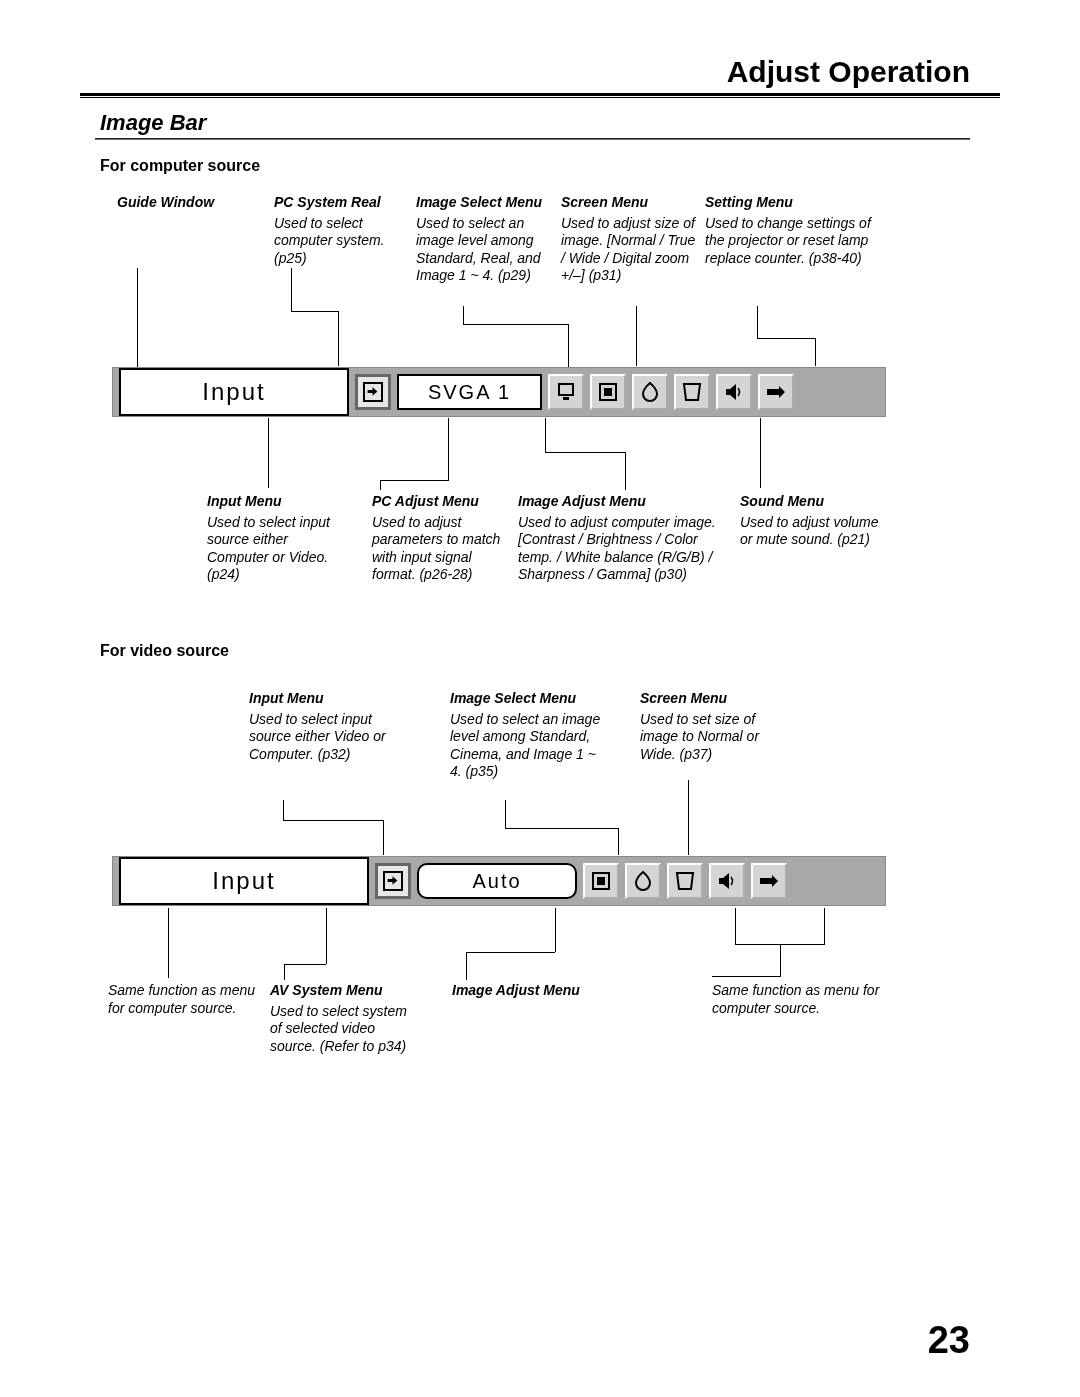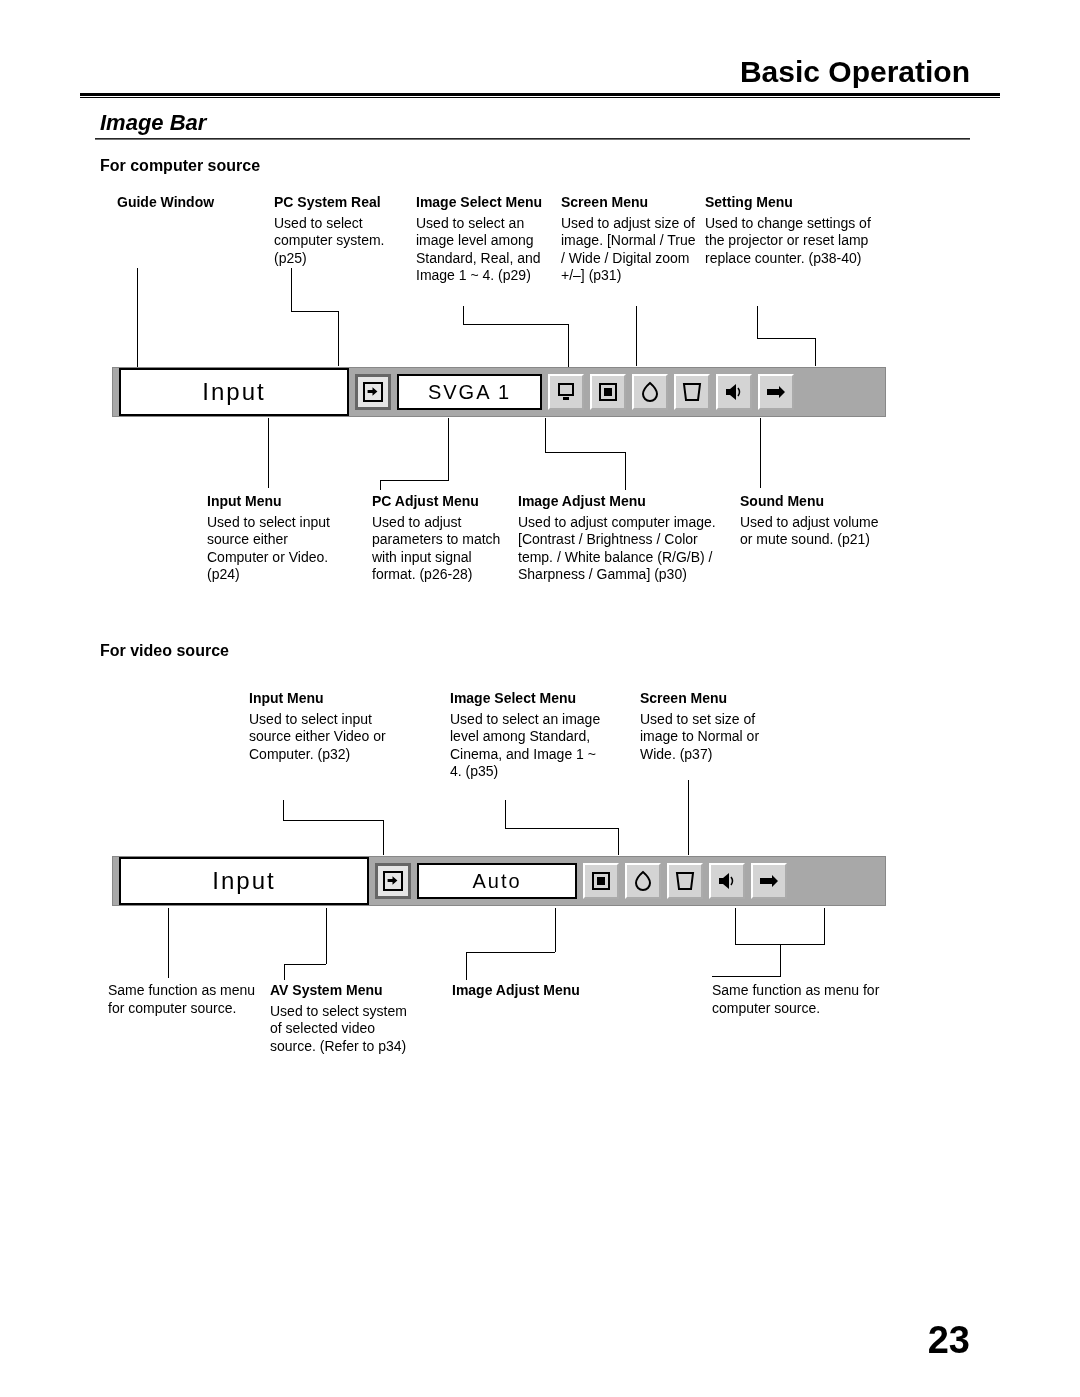--- a/index.html
+++ b/index.html
@@ -53,20 +53,21 @@
   .sub-heading {
     position: absolute;
     font-weight: bold;
     font-size: 16px;
   }
   .callout {
     position: absolute;
     font-size: 14px;
     line-height: 1.25;
     width: 160px;
+    font-style: italic;
   }
   .callout .h { font-weight: bold; margin-bottom: 3px; }
   
   .menubar {
     position: absolute;
     left: 112px;
     width: 774px;
     height: 50px;
     background: #a8a8a8;
     border: 1px solid #888;
@@ -112,21 +113,21 @@
   }
   svg { display: block; }
   
   .line { position: absolute; background: #000; }
   .v { width: 1px; }
   .h1 { height: 1px; }
 </style>
 </head>
 <body>
 
-<div class="page-header">Basic Operation</div>
+<div class="page-header">Adjust Operation</div>
 <div class="rule-top"></div>
 <div class="section-title">Image Bar</div>
 <div class="section-underline"></div>
 <div class="page-number">23</div>
 
 <div class="sub-heading" style="left:100px; top:157px;">For computer source</div>
 
 <div class="callout" style="left:117px; top:194px; width:150px;">
   <div class="h">Guide Window</div>
 </div>
@@ -253,21 +254,21 @@
 <div class="line v" style="left:688px; top:780px; height:75px;"></div>
 
 <div class="menubar" style="top:856px;">
   <div class="guide-box" style="width:250px;">Input</div>
   <div class="icon-btn sel">
     <svg width="22" height="22" viewBox="0 0 22 22">
         <rect x="2" y="2" width="18" height="18" fill="none" stroke="#000" stroke-width="2"></rect>
         <path d="M4 11 L11 11 L11 7 L18 13 L11 19 L11 15 L4 15 Z" transform="scale(0.7) translate(4,2)" fill="#000"></path>
       </svg>
   </div>
-  <div class="sys-box" style="width:160px;">Auto</div>
+  <div class="sys-box" style="width:160px;border-radius:10px;">Auto</div>
   <div class="icon-btn">
     <svg width="22" height="22" viewBox="0 0 22 22">
         <rect x="3" y="3" width="16" height="16" fill="none" stroke="#000" stroke-width="2"></rect>
         <rect x="7" y="7" width="8" height="8" fill="#000"></rect>
       </svg>
   </div>
   <div class="icon-btn">
     <svg width="22" height="22" viewBox="0 0 22 22">
         <path d="M11 2 C11 2 4 8 4 13 A7 7 0 0 0 18 13 C18 8 11 2 11 2 Z" fill="none" stroke="#000" stroke-width="2"></path>
       </svg>

